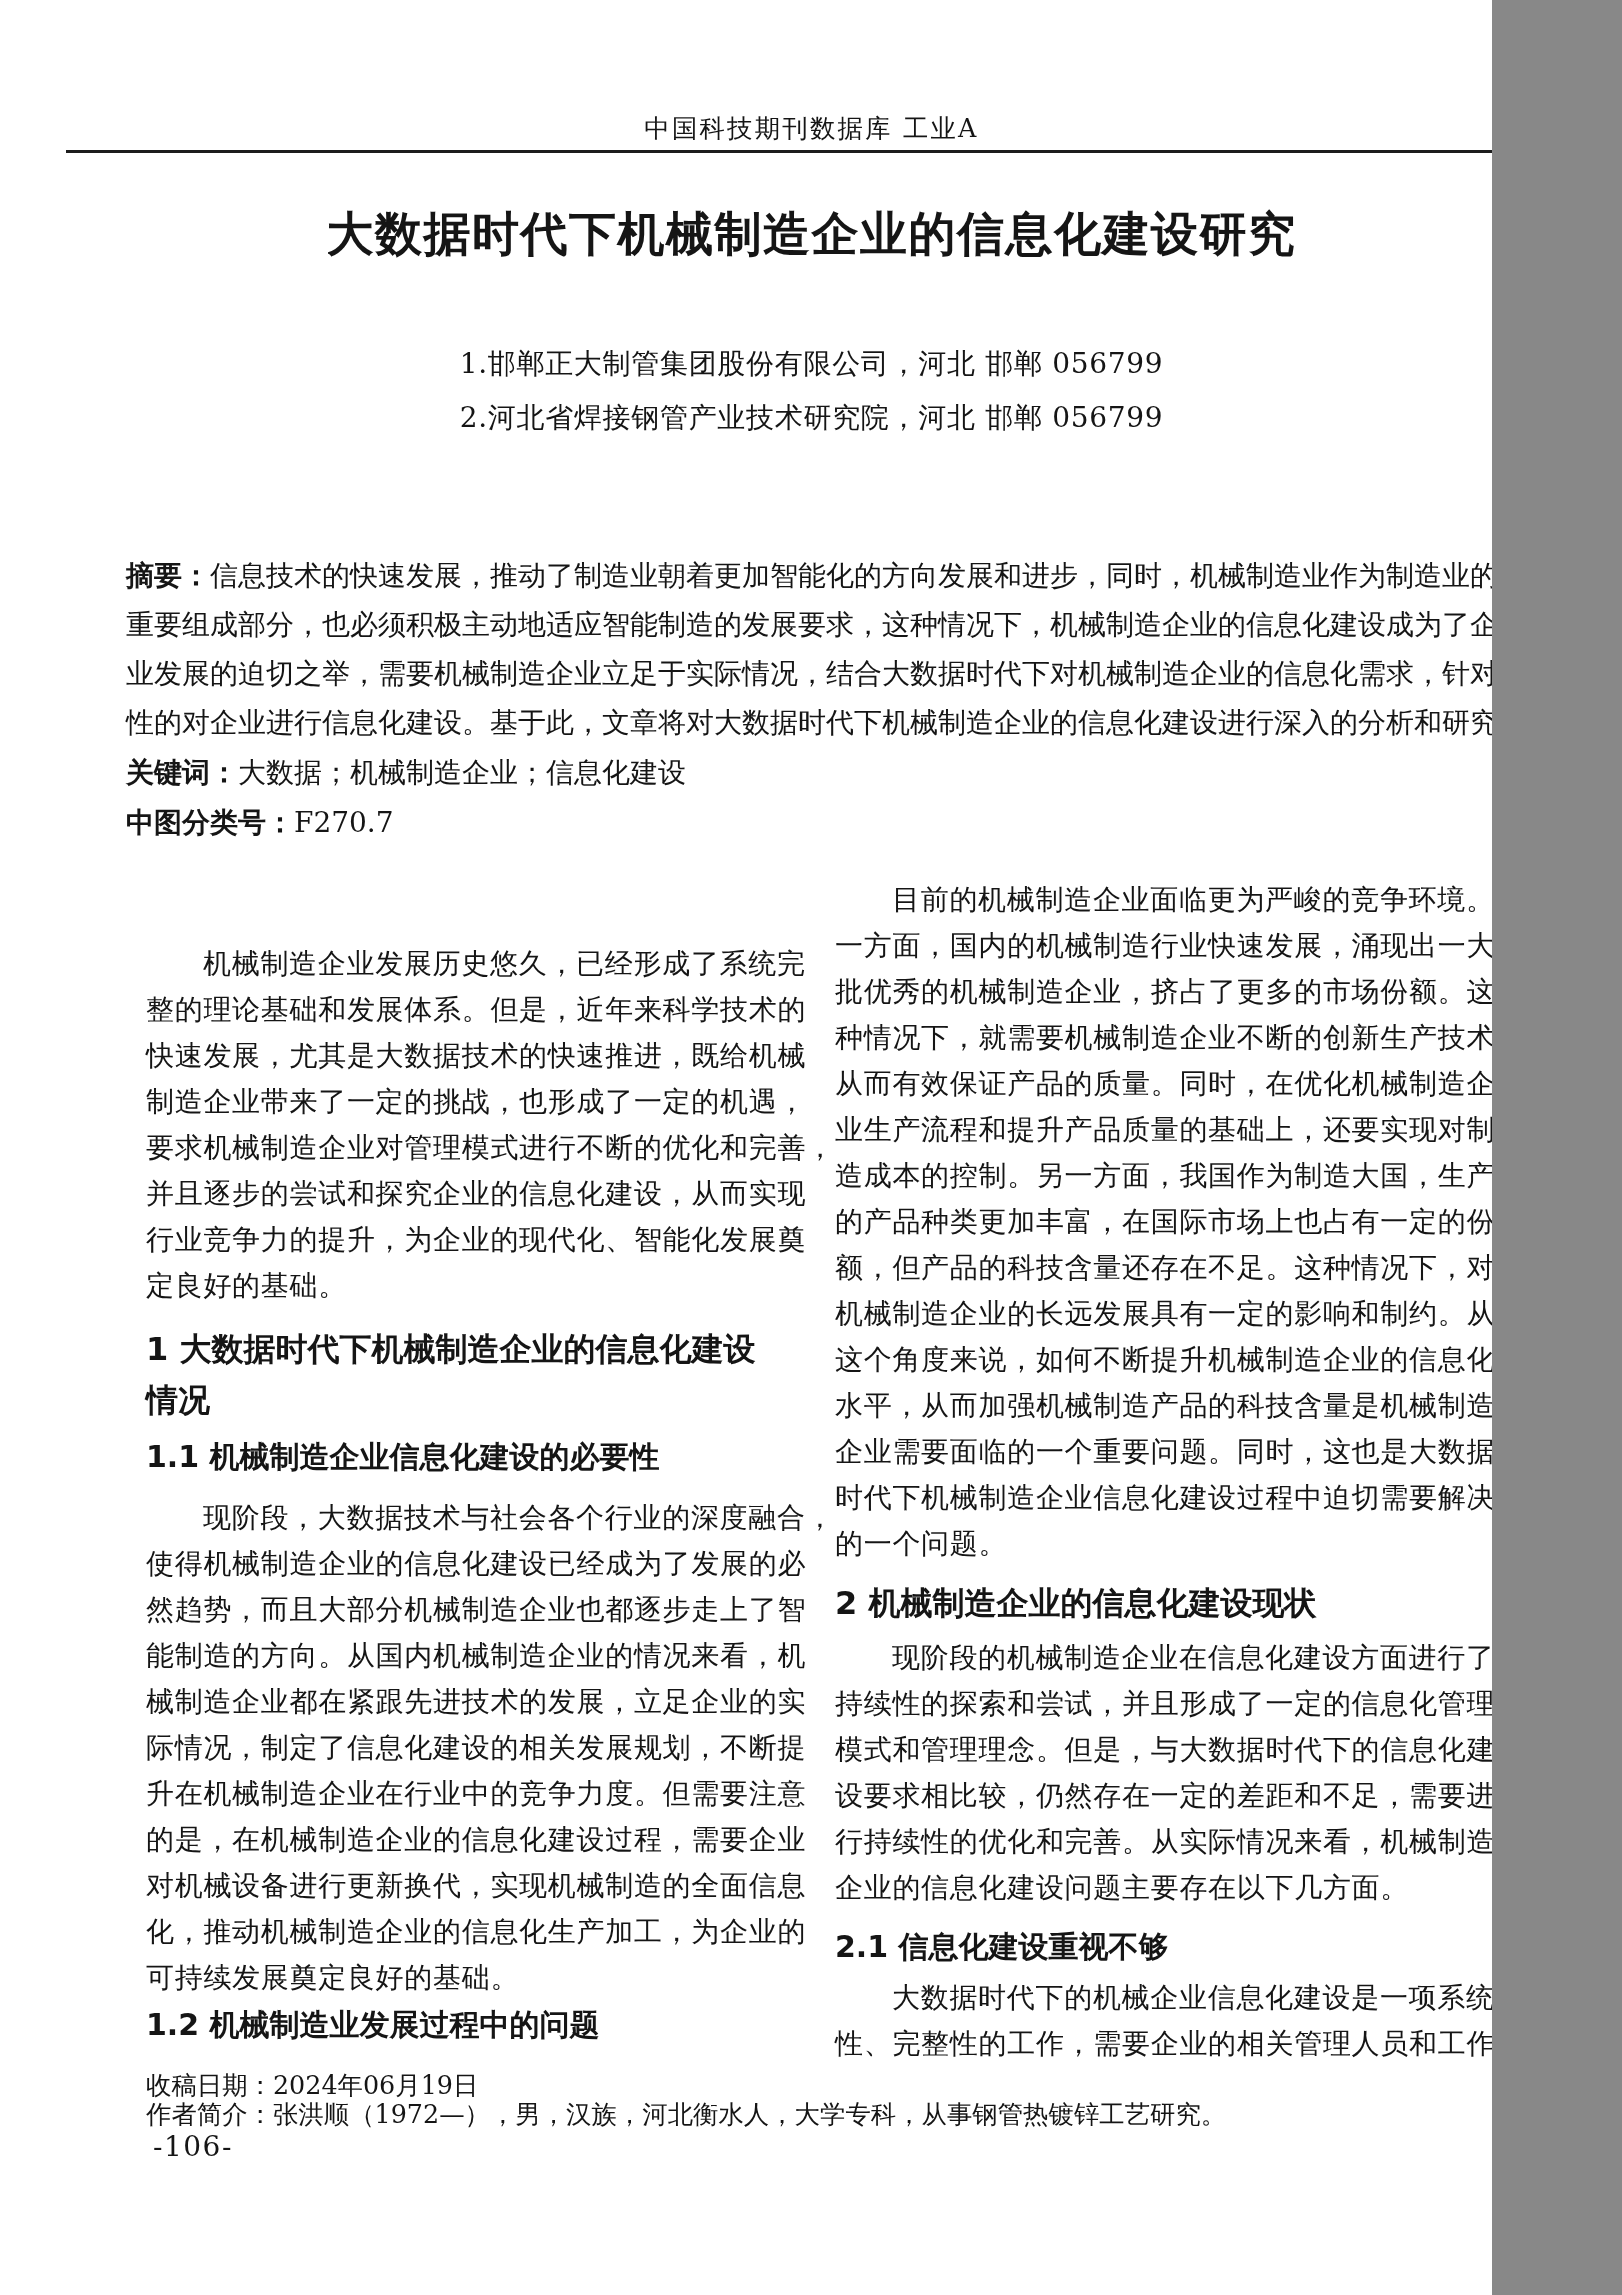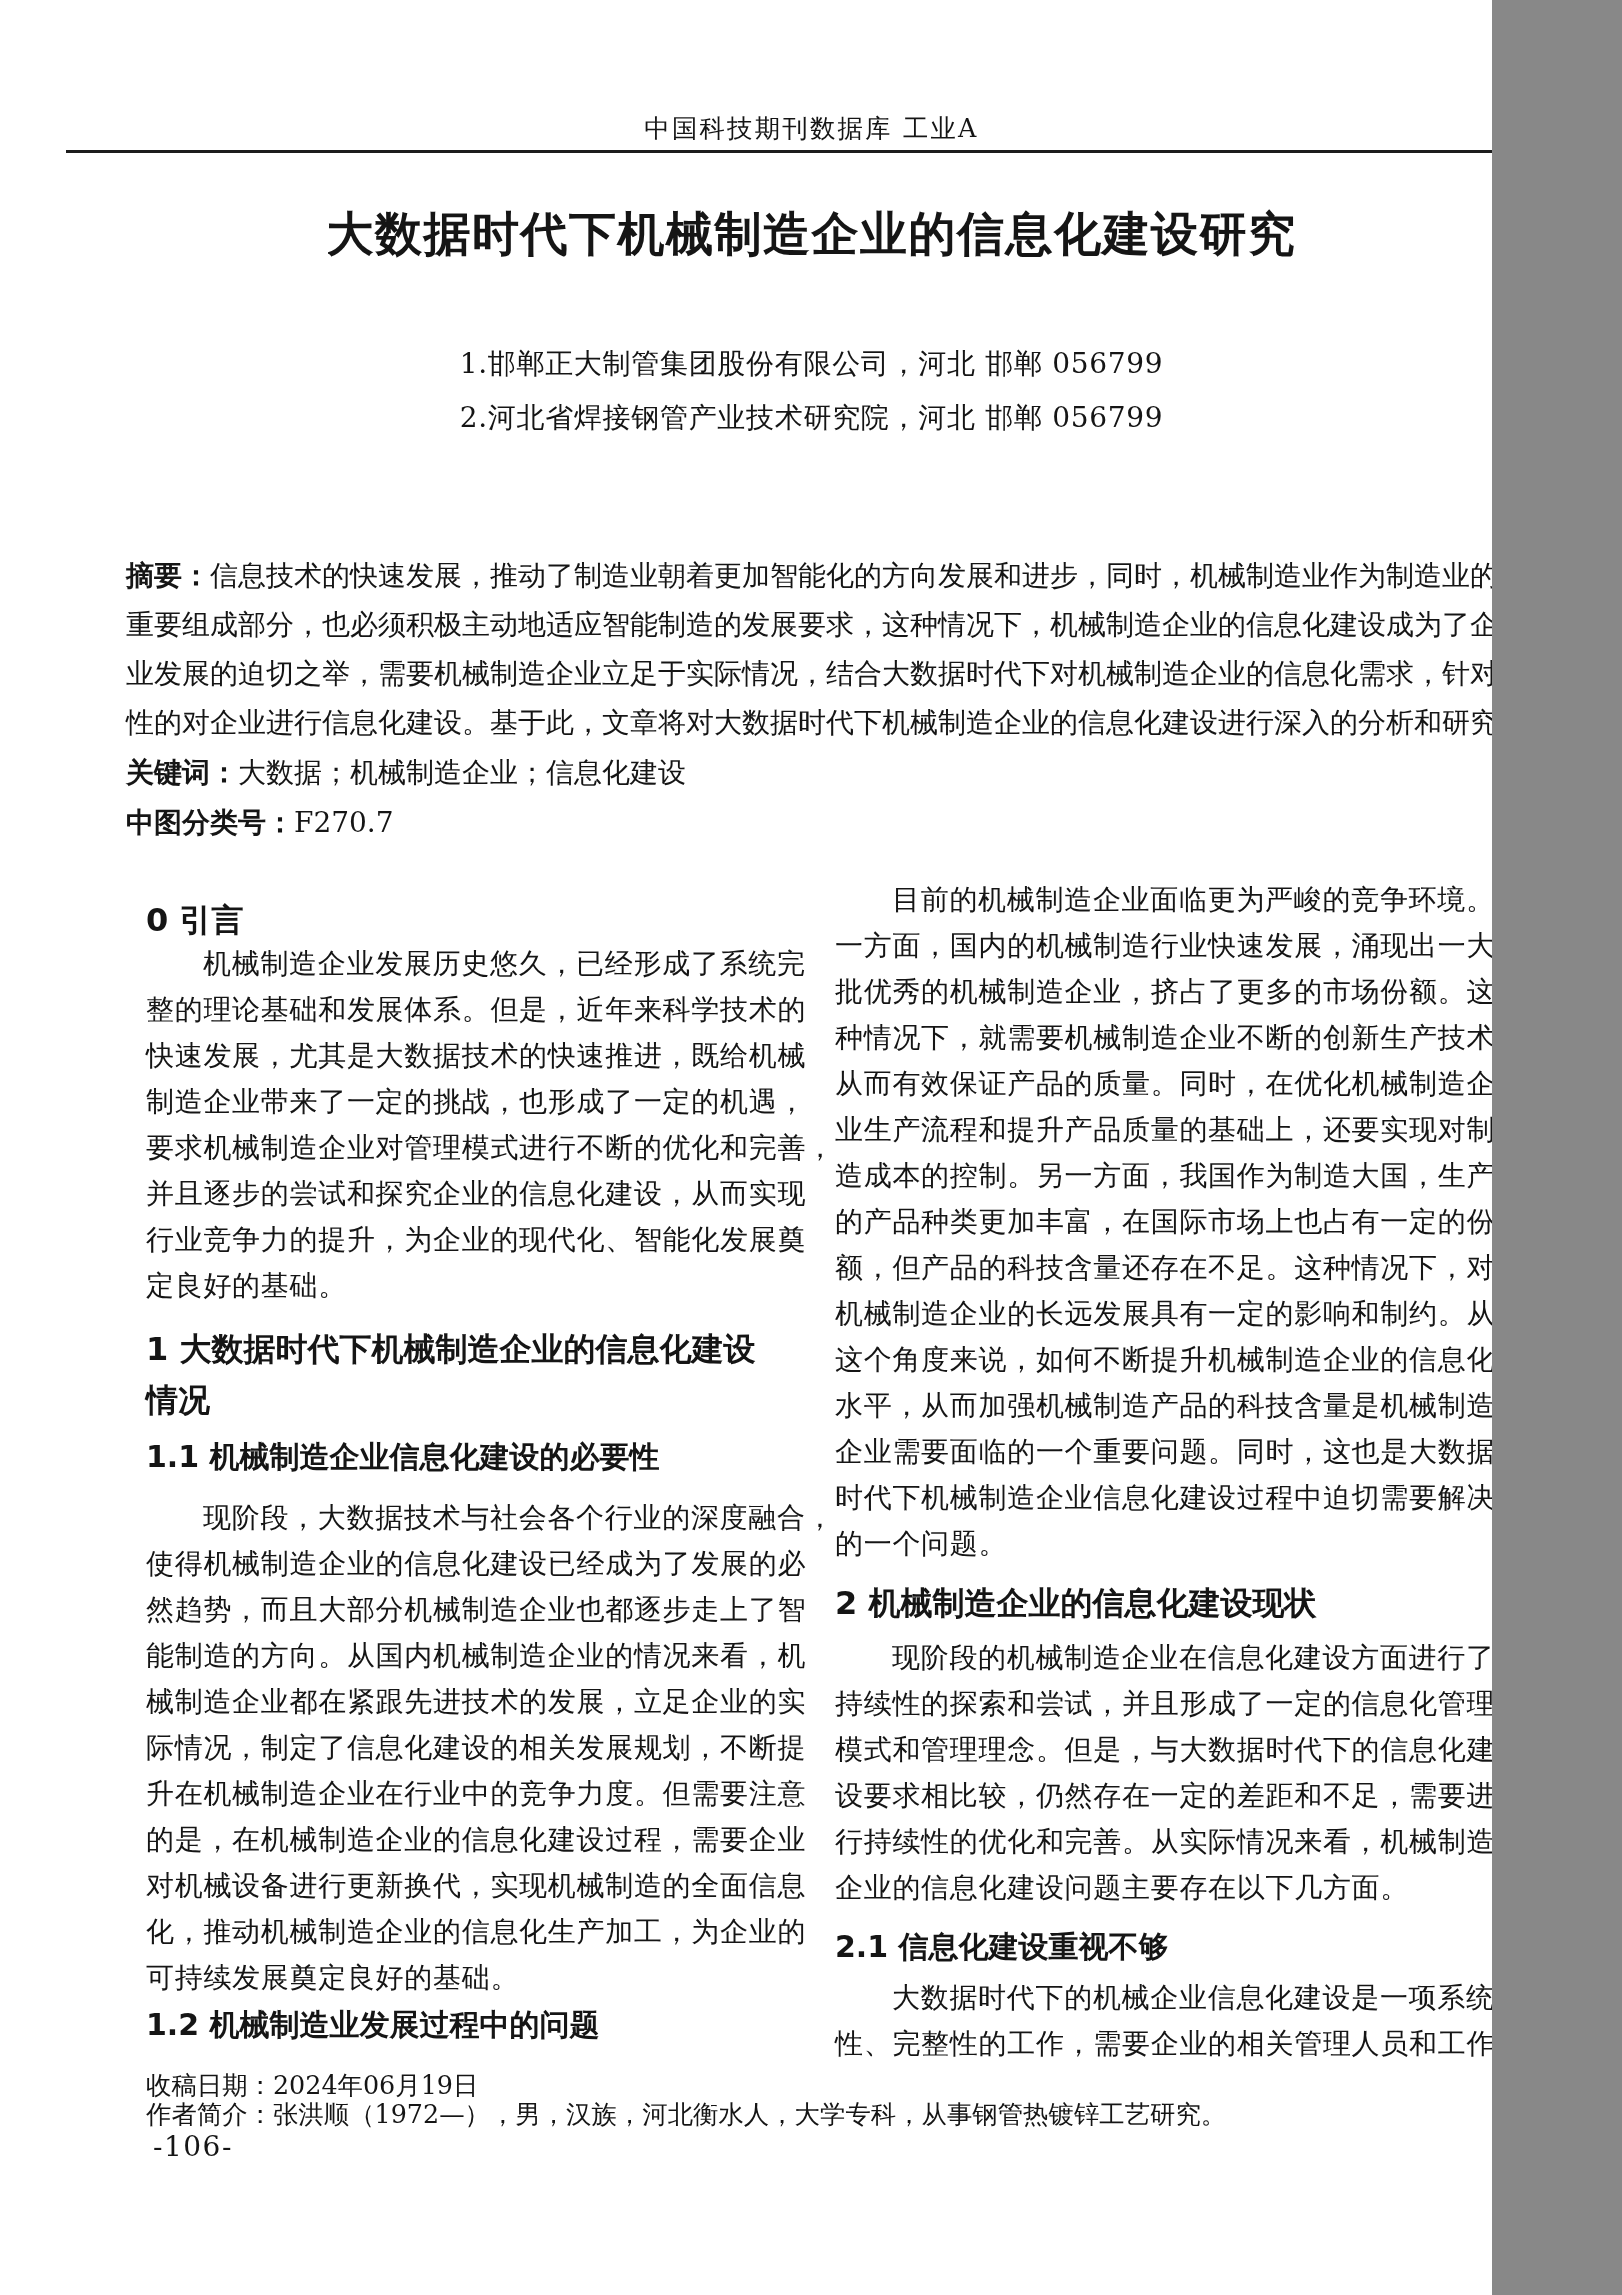--- a/index.html
+++ b/index.html
@@ -74,21 +74,20 @@
   <div class="abs center affil affil-1">1.邯郸正大制管集团股份有限公司，河北 邯郸 056799</div>
   <div class="abs center affil affil-2">2.河北省焊接钢管产业技术研究院，河北 邯郸 056799</div>
 
   <div class="abs meta-block abstract pre"><span class="lbl">摘要：</span><span>信息技术的快速发展，推动了制造业朝着更加智能化的方向发展和进步，同时，机械制造业作为制造业的
 重要组成部分，也必须积极主动地适应智能制造的发展要求，这种情况下，机械制造企业的信息化建设成为了企
 业发展的迫切之举，需要机械制造企业立足于实际情况，结合大数据时代下对机械制造企业的信息化需求，针对
 性的对企业进行信息化建设。基于此，文章将对大数据时代下机械制造企业的信息化建设进行深入的分析和研究。</span></div>
   <div class="abs meta-block keywords"><span class="lbl">关键词：</span><span>大数据；机械制造企业；信息化建设</span></div>
   <div class="abs meta-block clc"><span class="lbl">中图分类号：</span><span>F270.7</span></div>
 
-  <div class="abs col leftcol h-major sans h0">0 引言</div>
   <div class="abs col leftcol body-par pre p-intro">机械制造企业发展历史悠久，已经形成了系统完
 整的理论基础和发展体系。但是，近年来科学技术的
 快速发展，尤其是大数据技术的快速推进，既给机械
 制造企业带来了一定的挑战，也形成了一定的机遇，
 要求机械制造企业对管理模式进行不断的优化和完善，
 并且逐步的尝试和探究企业的信息化建设，从而实现
 行业竞争力的提升，为企业的现代化、智能化发展奠
 定良好的基础。</div>
   <div class="abs col leftcol h-major sans pre h1">1 大数据时代下机械制造企业的信息化建设
 情况</div>

